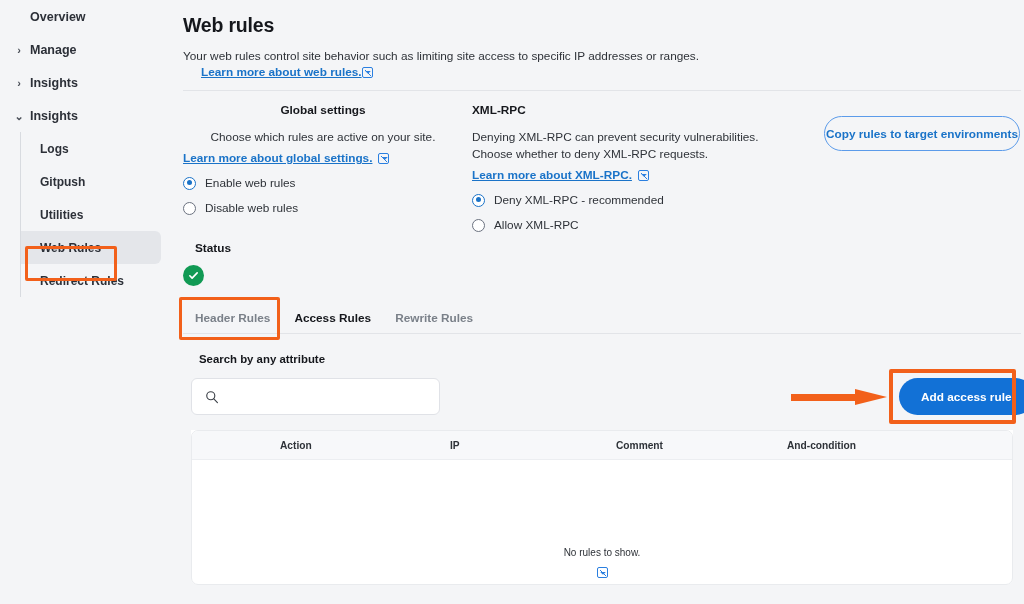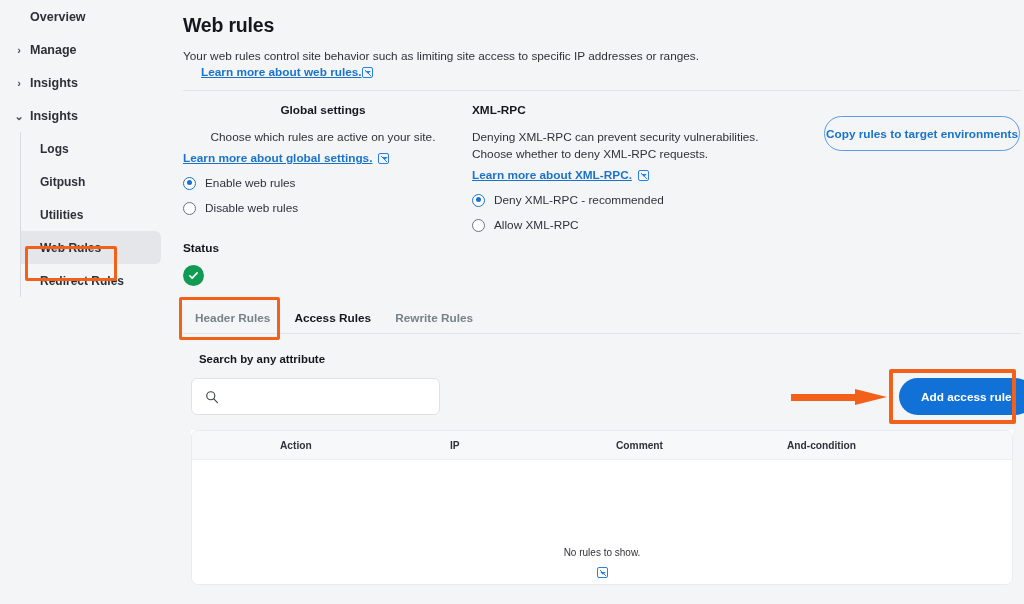--- a/index.html
+++ b/index.html
@@ -143,21 +143,21 @@
     position: absolute; left: 654px; top: 116px;
     width: 196px; height: 35px;
     border: 1.3px solid #5b9bea; border-radius: 18px;
     background: transparent;
     color: #1a73c8; font-size: 11.8px; font-weight: 700;
     display: flex; align-items: center; justify-content: center;
     cursor: pointer;
     font-family: "Liberation Sans", sans-serif;
   }
 
-  #status-label { position: absolute; left: 13px; top: 241px; }
+  #status-label { position: absolute; left: 25px; top: 241px; }
   #status-badge {
     position: absolute; left: 13px; top: 265px;
     width: 21px; height: 21px; border-radius: 50%;
     background: #119a54;
     display: flex; align-items: center; justify-content: center;
   }
   #status-badge svg { display: block; }
 
   
   #tabs {

